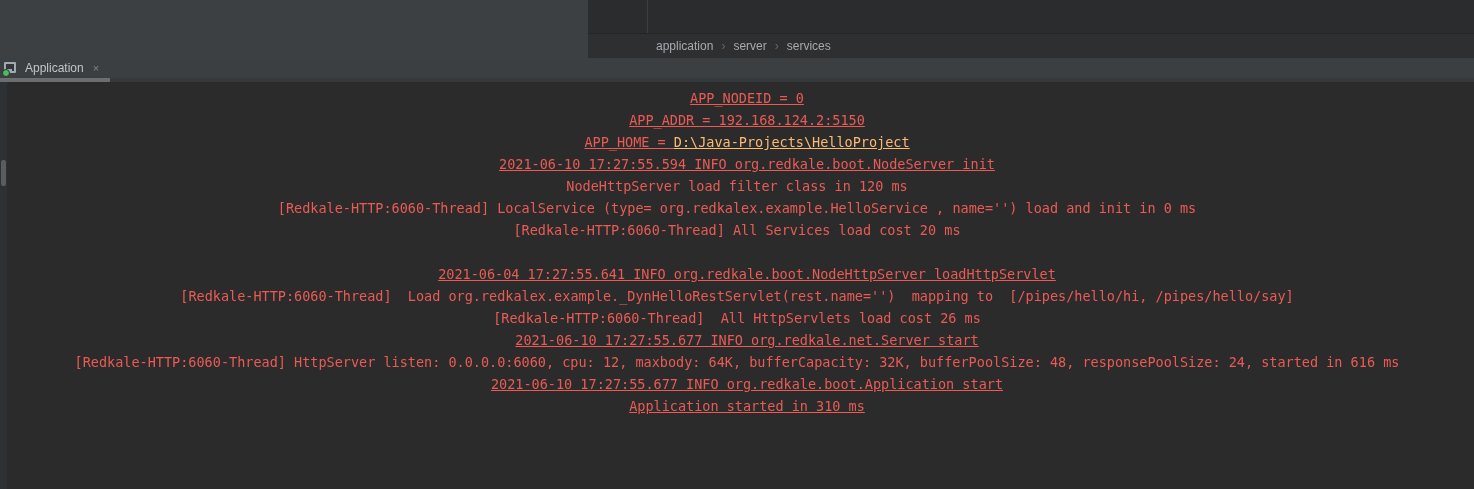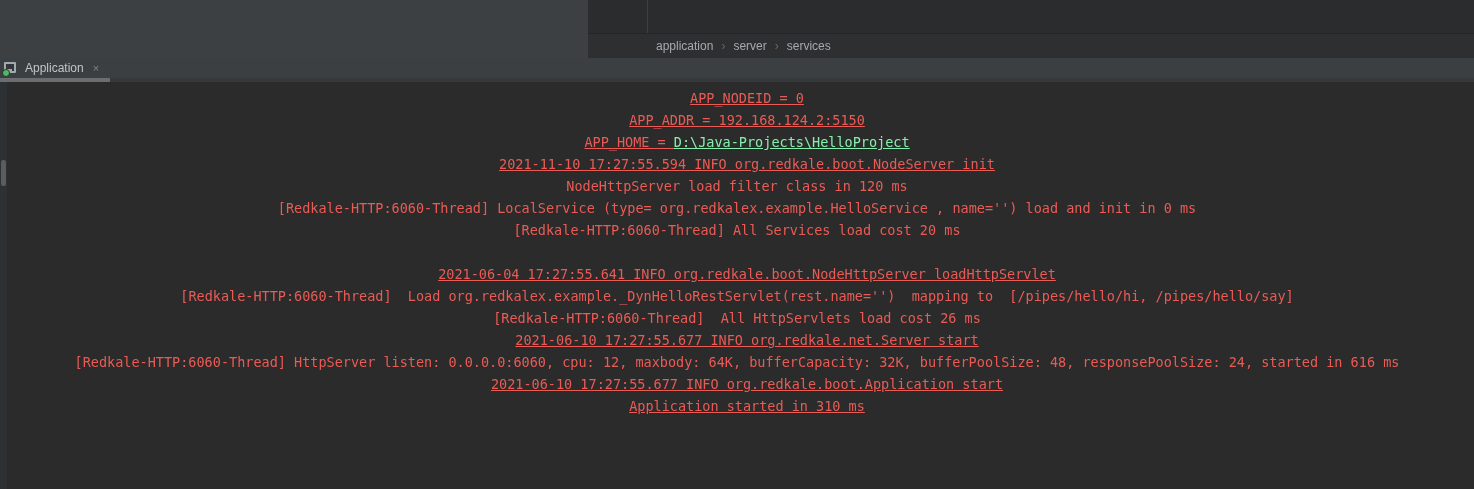--- a/index.html
+++ b/index.html
@@ -37,21 +37,21 @@
   
   .console{position:absolute;left:0;top:82px;width:1474px;height:407px;background:#2b2b2b;
            padding-top:5px;box-sizing:border-box;overflow:hidden;}
   .console-gutter{position:absolute;left:0;top:82px;width:7px;height:407px;background:#2e3133;}
   .gutter-thumb{position:absolute;left:1px;top:160px;width:5px;height:26px;
                 background:#595d5f;border-radius:2px;cursor:pointer;}
   .console-text{font-family:"DejaVu Sans Mono",monospace;font-size:13.5px;line-height:22px;
                 color:#ea5b55;}
   .console-line{white-space:pre;padding-left:0;height:22px;}
   .console-line.indent{padding-left:20px;text-decoration:underline;}
-  .console-link{color:#86efac;text-decoration:underline;cursor:pointer;}
+  .console-link{color:#fdba74;text-decoration:underline;cursor:pointer;}
 </style>
 </head>
 <body>
 
 <div class="screen">
 
   <div class="pane-left"></div>
 
   <div class="pane-right-top">
     <div class="v-divider"></div>
@@ -77,21 +77,21 @@
       <span class="tab-close">×</span>
     </div>
     <div class="tab-strip"></div>
     <div class="tab-underline"></div>
   </div>
 
   <div class="console console-text" id="console-output">
       <div class="console-line indent"><span>APP_NODEID = 0</span></div>
       <div class="console-line indent"><span>APP_ADDR = 192.168.124.2:5150</span></div>
       <div class="console-line indent"><span>APP_HOME = </span><span class="console-link">D:\Java-Projects\HelloProject</span></div>
-      <div class="console-line indent"><span>2021-11-10 17:27:55.594 INFO org.redkale.boot.NodeServer init</span></div>
+      <div class="console-line indent"><span>2021-06-10 17:27:55.594 INFO org.redkale.boot.NodeServer init</span></div>
       <div class="console-line"><span>NodeHttpServer load filter class in 120 ms</span></div>
       <div class="console-line"><span>[Redkale-HTTP:6060-Thread] LocalService (type= org.redkalex.example.HelloService , name='') load and init in 0 ms</span></div>
       <div class="console-line"><span>[Redkale-HTTP:6060-Thread] All Services load cost 20 ms</span></div>
       <div class="console-line"><span></span></div>
       <div class="console-line indent"><span>2021-06-04 17:27:55.641 INFO org.redkale.boot.NodeHttpServer loadHttpServlet</span></div>
       <div class="console-line"><span>[Redkale-HTTP:6060-Thread]  Load org.redkalex.example._DynHelloRestServlet(rest.name='')  mapping to  [/pipes/hello/hi, /pipes/hello/say]</span></div>
       <div class="console-line"><span>[Redkale-HTTP:6060-Thread]  All HttpServlets load cost 26 ms</span></div>
       <div class="console-line indent"><span>2021-06-10 17:27:55.677 INFO org.redkale.net.Server start</span></div>
       <div class="console-line"><span>[Redkale-HTTP:6060-Thread] HttpServer listen: 0.0.0.0:6060, cpu: 12, maxbody: 64K, bufferCapacity: 32K, bufferPoolSize: 48, responsePoolSize: 24, started in 616 ms</span></div>
       <div class="console-line indent"><span>2021-06-10 17:27:55.677 INFO org.redkale.boot.Application start</span></div>

